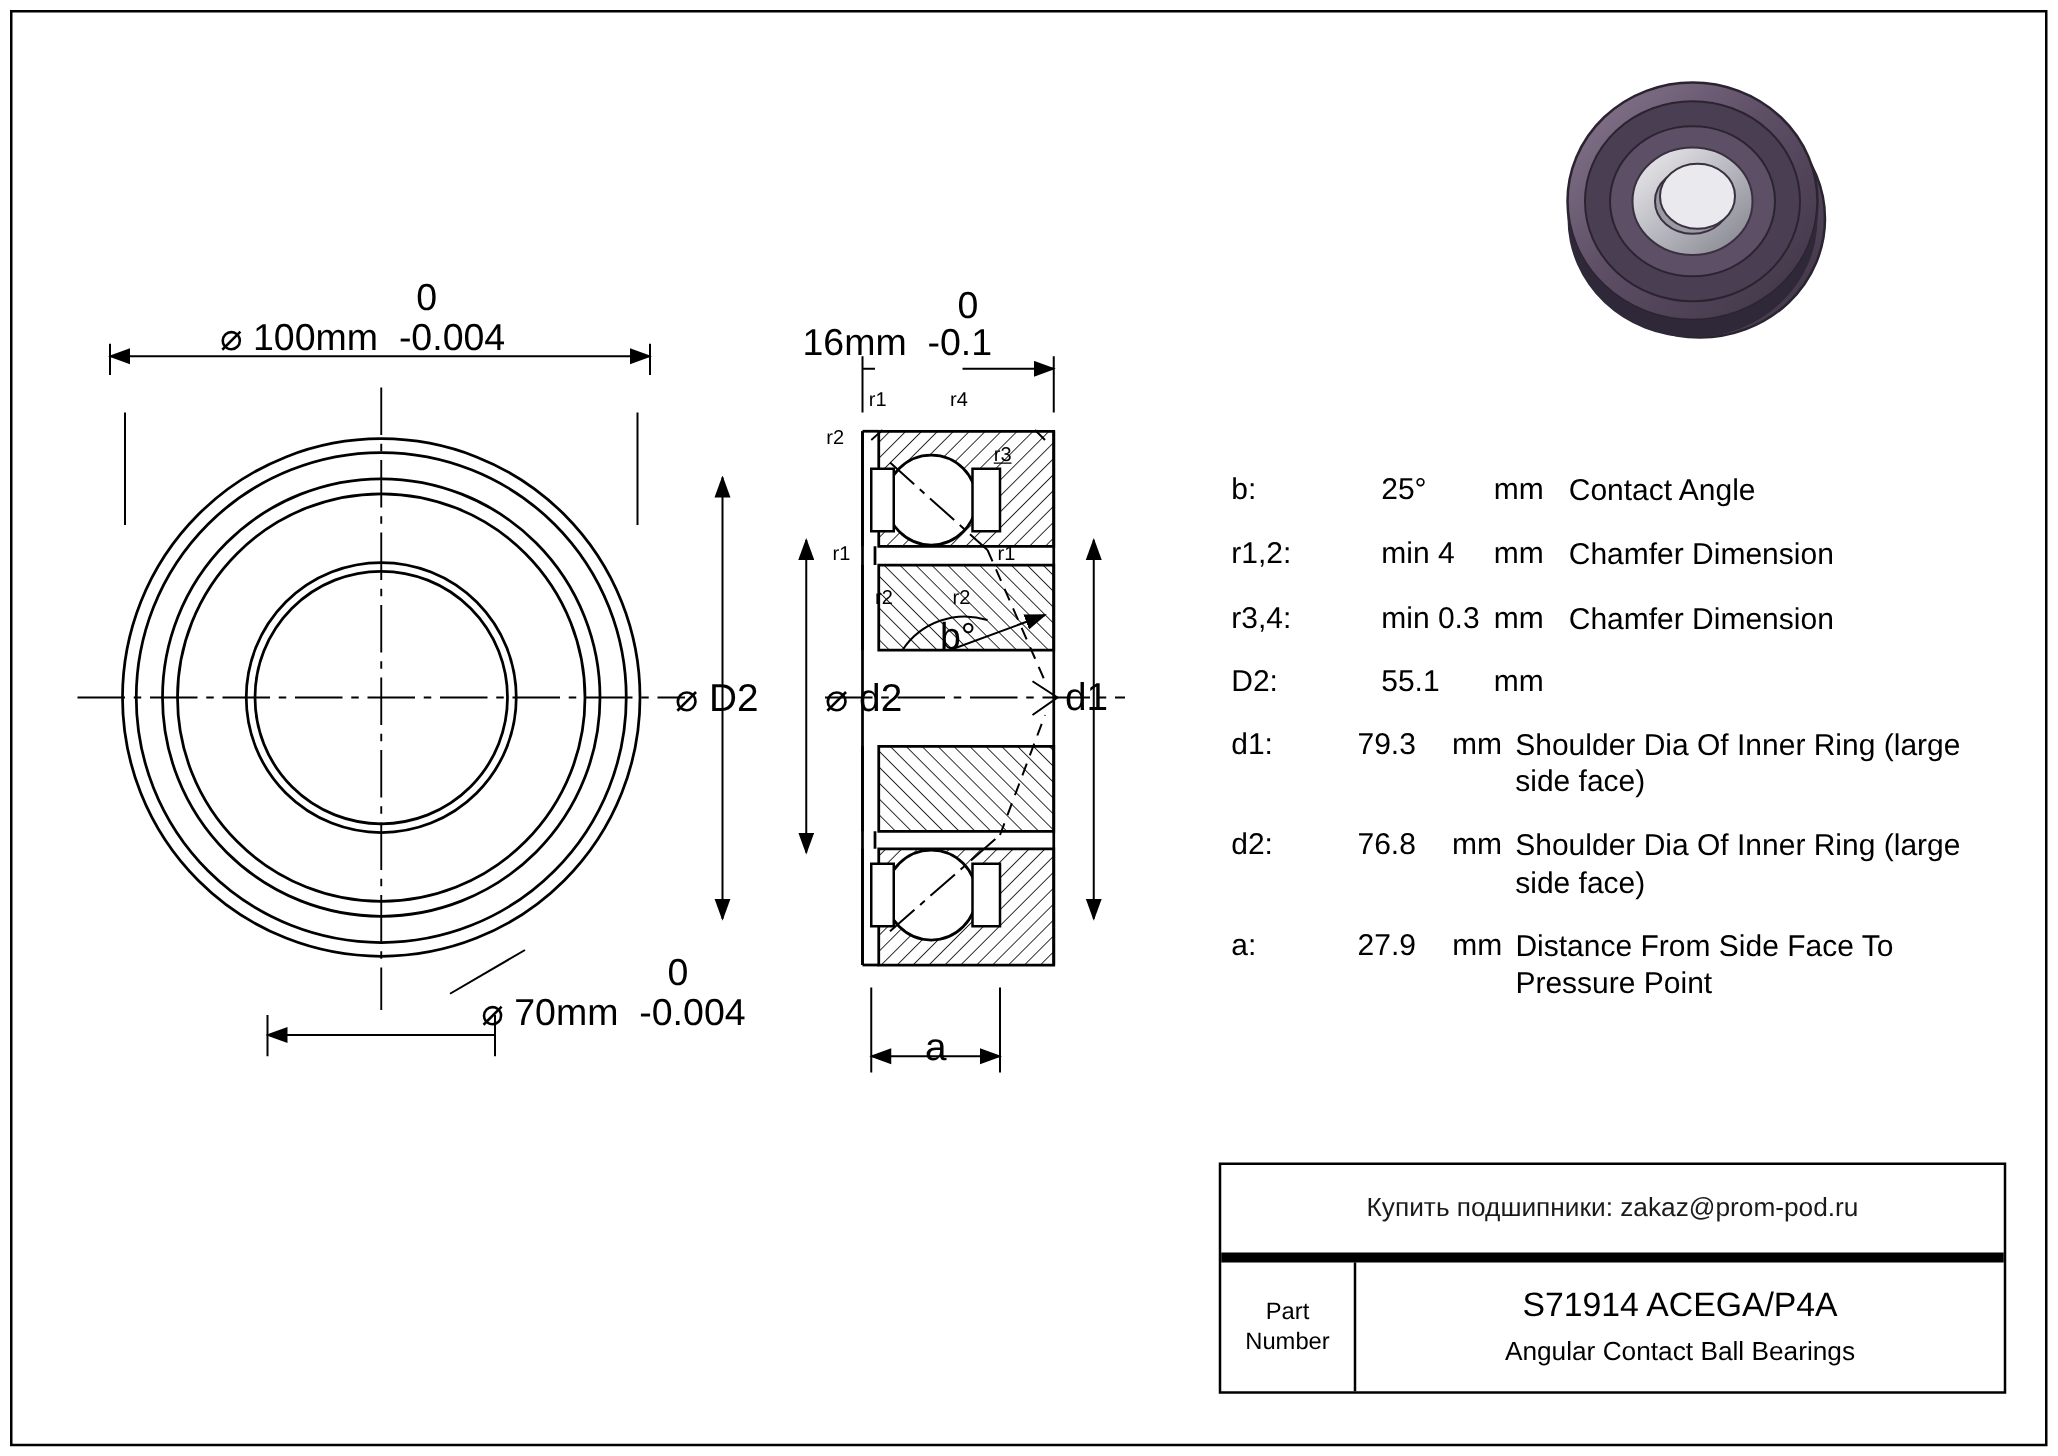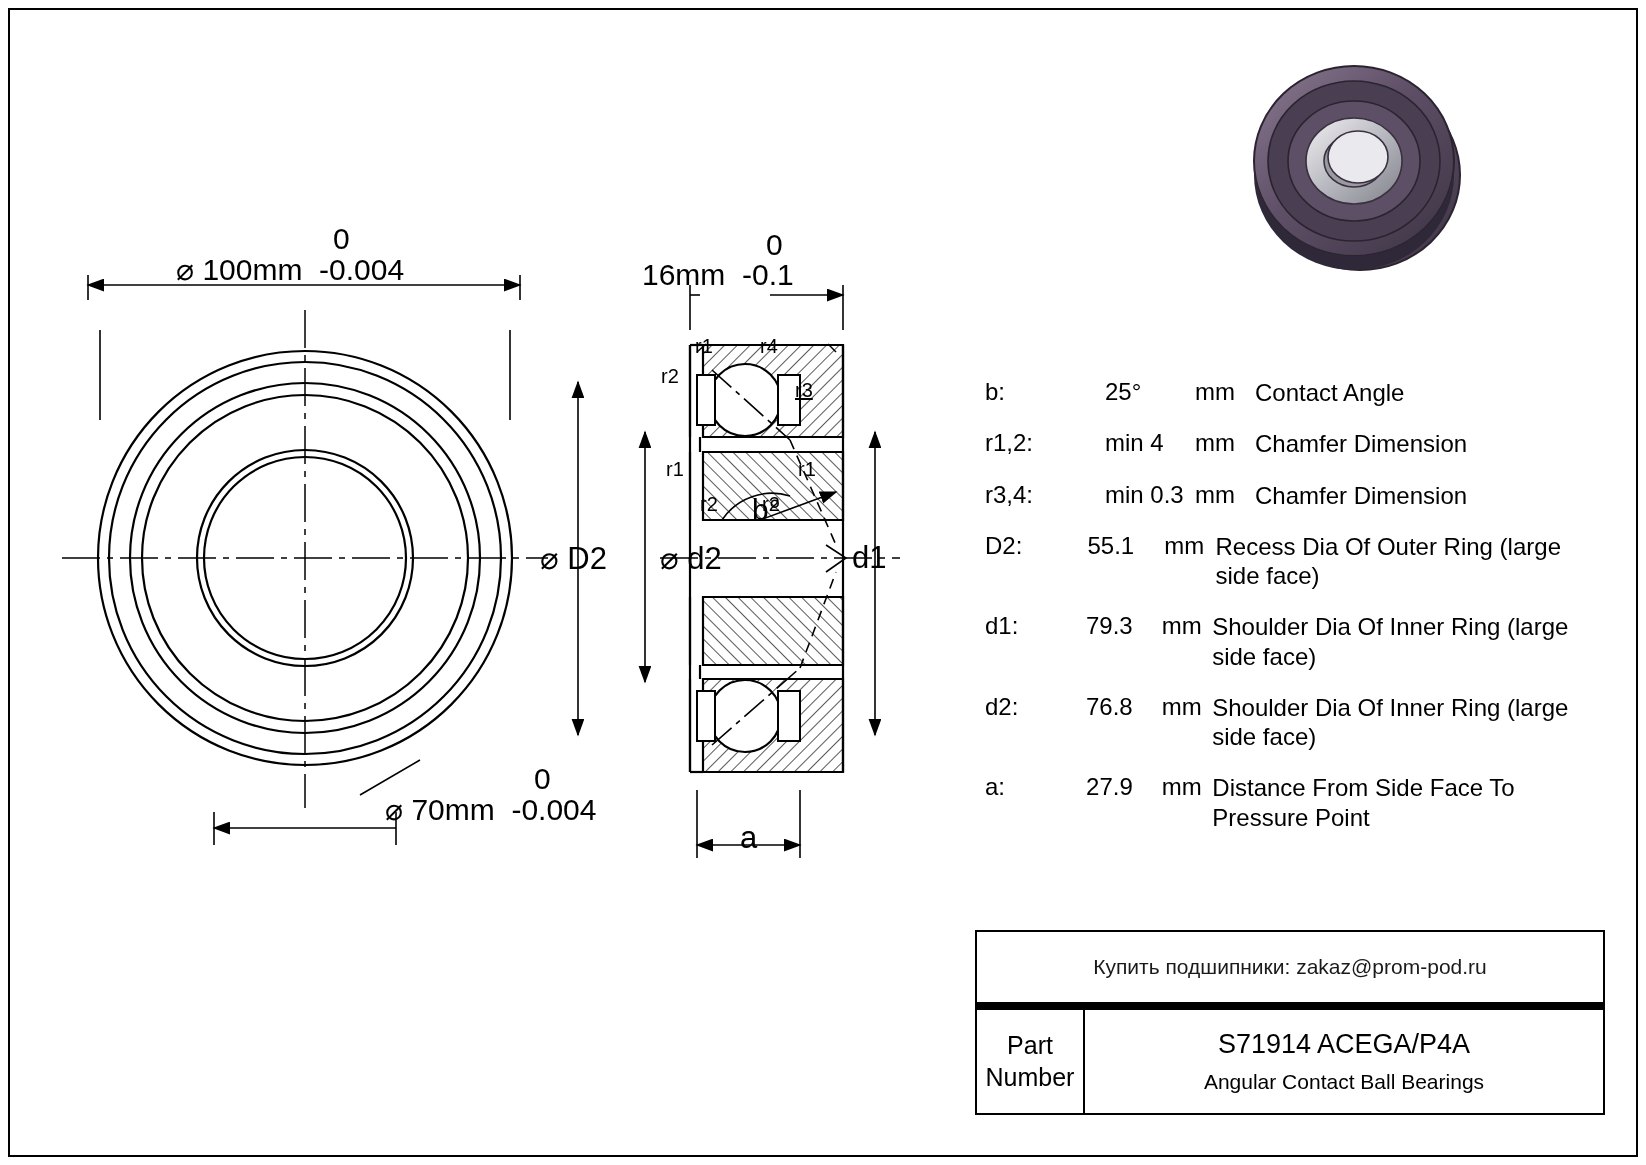--- a/index.html
+++ b/index.html
@@ -5,37 +5,37 @@
   html, body { margin:0; padding:0; background:#ffffff; }
   body { width:1646px; height:1165px; position:relative; font-family:"Liberation Sans", sans-serif; color:#000; overflow:hidden; }
   .frame { position:absolute; left:8px; top:8px; width:1630px; height:1149px; border:2px solid #000; box-sizing:border-box; }
 
   svg { display:block; }
   .stage { position:absolute; left:0; top:0; width:1646px; height:1165px; }
 
   
   .txt { position:absolute; font-family:"Liberation Sans", sans-serif; white-space:pre; }
   .lbl-lg { font-size:30px; }
-  .lbl-md { font-size:20px;margin-top:23px; }
+  .lbl-md { font-size:16px; }
 
   
   .spec { position:absolute; left:985px; top:378px; width:620px; }
   .spec-row { display:flex; align-items:flex-start; margin-bottom:22px; }
   .spec-key { width:120px; font-size:24px; text-align:left; }
   .spec-val { width:90px; font-size:24px; text-align:left; }
   .spec-unit { width:60px; font-size:24px; text-align:left; }
   .spec-desc { font-size:24px; line-height:1.22; }
 
   
   .titleblock { position:absolute; left:975px; top:930px; width:630px; height:185px; border:2px solid #000; box-sizing:border-box; }
   .tb-top { height:78px; border-bottom:8px solid #000000; display:flex; align-items:center; justify-content:center; box-sizing:border-box; }
   .tb-top span { font-size:21px; color:#1a1a1a; }
   .tb-bottom { display:flex; height:103px; box-sizing:border-box; }
   .tb-left { width:108px; border-right:2px solid #000; display:flex; flex-direction:column; align-items:center; justify-content:center; box-sizing:border-box; }
-  .tb-left span { font-size:25px; line-height:1.25; }
+  .tb-left span { font-size:19px; line-height:1.25; }
   .tb-right { flex:1; display:flex; flex-direction:column; align-items:center; justify-content:center; box-sizing:border-box; }
   .tb-part { font-size:27px; margin-bottom:10px; }
   .tb-type { font-size:21px; }
 </style>
 </head>
 <body>
 
 <div class="frame"></div>
 
 <svg class="stage" viewBox="0 0 1646 1165">
@@ -222,22 +222,20 @@
   <div class="spec-row">
     <div class="spec-key">r3,4:</div>
     <div class="spec-val">min 0.3</div>
     <div class="spec-unit">mm</div>
     <div class="spec-desc">Chamfer Dimension</div>
   </div>
   <div class="spec-row">
     <div class="spec-key">D2:</div>
     <div class="spec-val">55.1</div>
     <div class="spec-unit">mm</div>
-    <div class="spec-desc">Recess Dia Of Outer Ring
-(large side face)</div>
   </div>
   <div class="spec-row">
     <div class="spec-key">d1:</div>
     <div class="spec-val">79.3</div>
     <div class="spec-unit">mm</div>
     <div class="spec-desc">Shoulder Dia Of Inner Ring
 (large side face)</div>
   </div>
   <div class="spec-row">
     <div class="spec-key">d2:</div>

